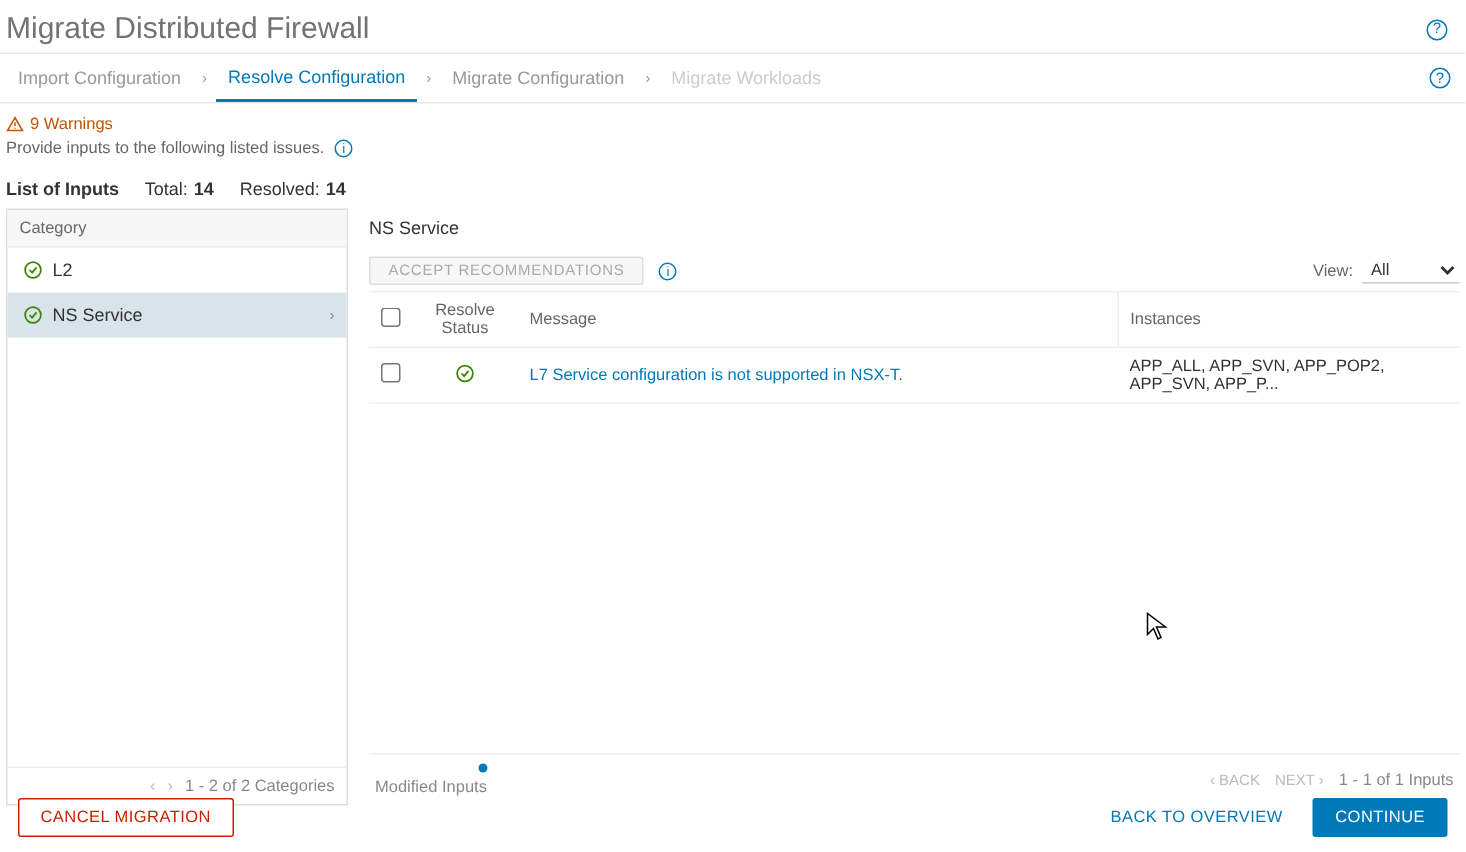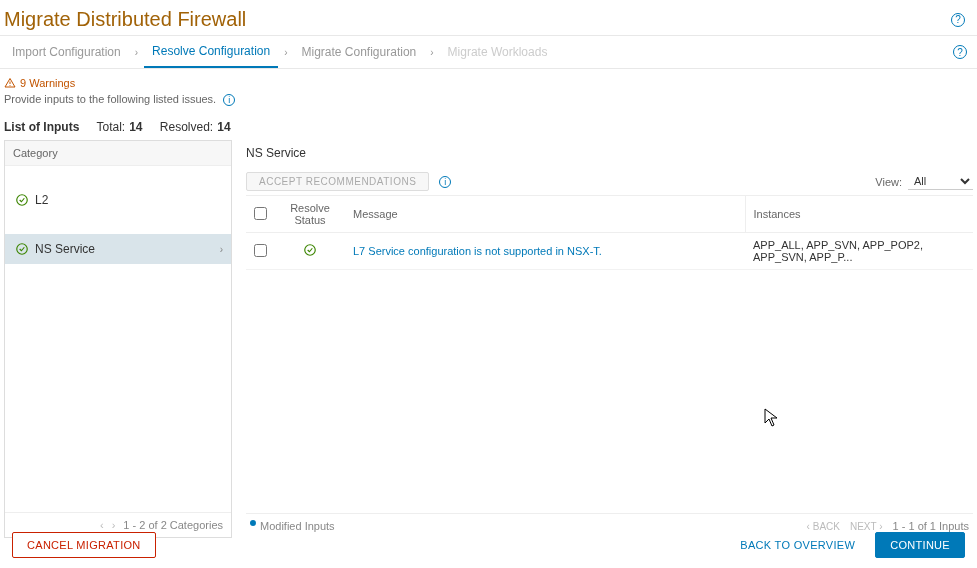--- a/index.html
+++ b/index.html
@@ -15,21 +15,21 @@
   .page-header {
     display: flex;
     justify-content: space-between;
     align-items: center;
     padding: 8px 12px 4px 4px;
     border-bottom: 1px solid #e8e8e8;
   }
   .page-title {
     font-size: 20px;
     font-weight: 400;
-    color: #a16207;
+    color: #737373;
   }
   .help-icon {
     width: 14px;
     height: 14px;
     border: 1px solid #0079b8;
     border-radius: 50%;
     color: #0079b8;
     font-size: 10px;
     display: inline-flex;
     align-items: center;
@@ -108,21 +108,20 @@
     display: flex;
     height: 398px;
     padding: 0 4px;
     gap: 14px;
   }
   .category-panel {
     width: 228px;
     border: 1px solid #ddd;
     display: flex;
     flex-direction: column;
-    gap: 19px;
   }
   .cat-header {
     background: #f7f7f7;
     padding: 6px 8px;
     font-size: 11px;
     color: #666;
     border-bottom: 1px solid #eee;
   }
   .cat-item {
     padding: 8px 10px;
@@ -230,21 +229,21 @@
   .detail-spacer { flex: 1; }
   .detail-footer {
     border-top: 1px solid #eee;
     padding: 6px 4px;
     font-size: 11px;
     color: #888;
     display: flex;
     justify-content: space-between;
     align-items: center;
   }
-  .legend { display: flex; align-items: flex-start; gap: 4px; }
+  .legend { display: flex; align-items: flex-end; gap: 4px; flex-direction: column; }
   .legend .dot {
     width: 6px; height: 6px; border-radius: 50%;
     background: #0079b8;
     display: inline-block;
   }
   .footer-pager { display: flex; align-items: center; gap: 10px; }
   .footer-pager .nav { color: #bbb; cursor: pointer; font-size: 10px; }
   .bottom-bar {
     position: absolute;
     bottom: 0; left: 0; right: 0;

